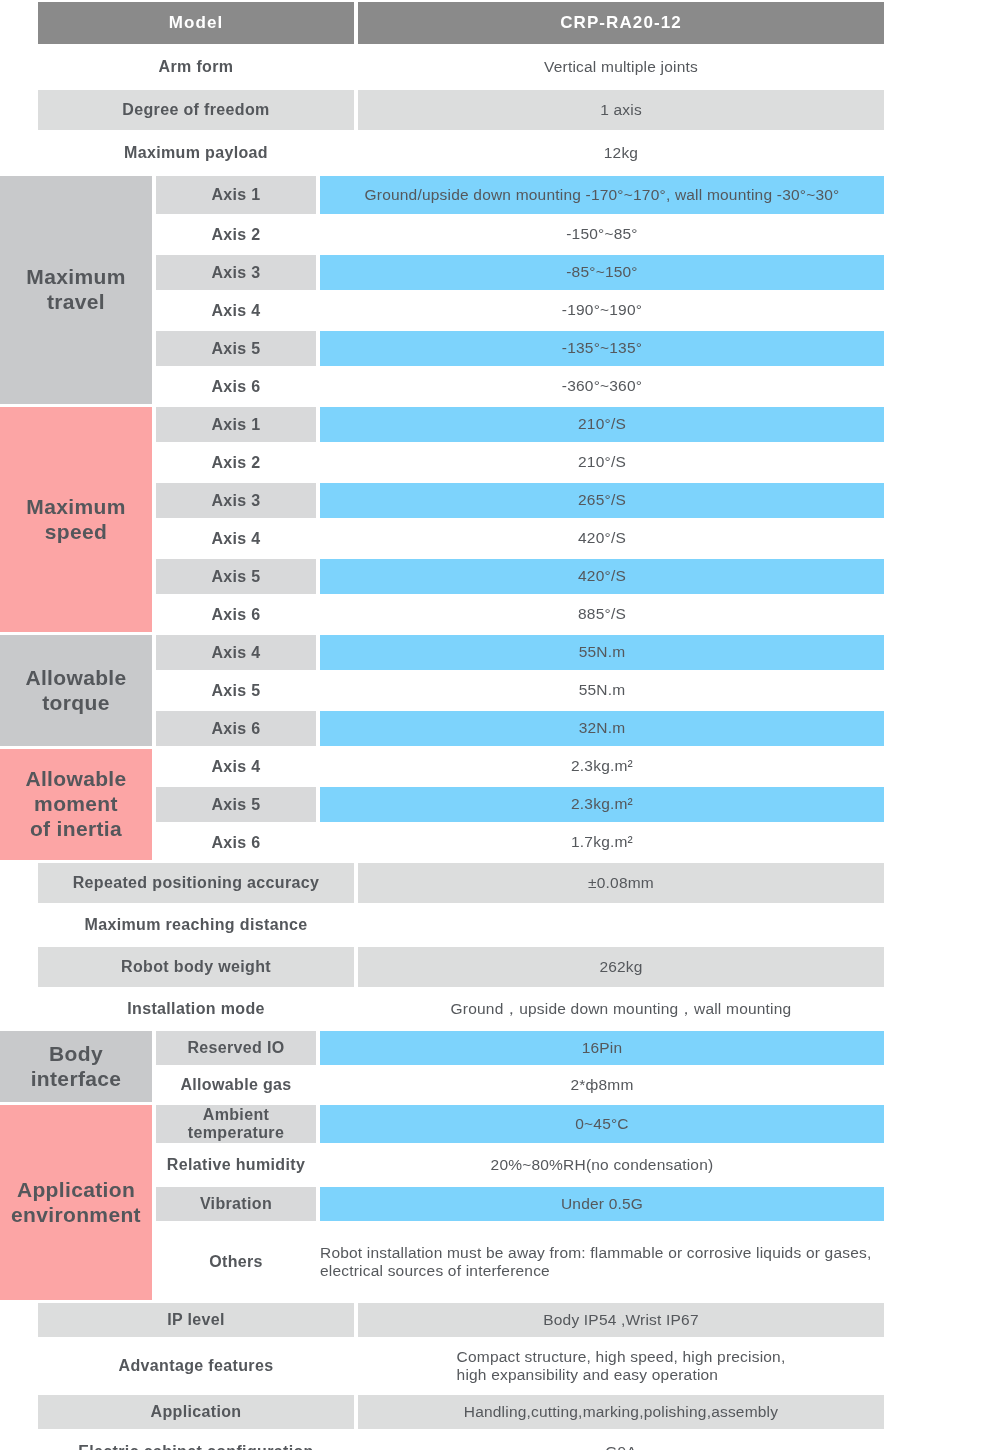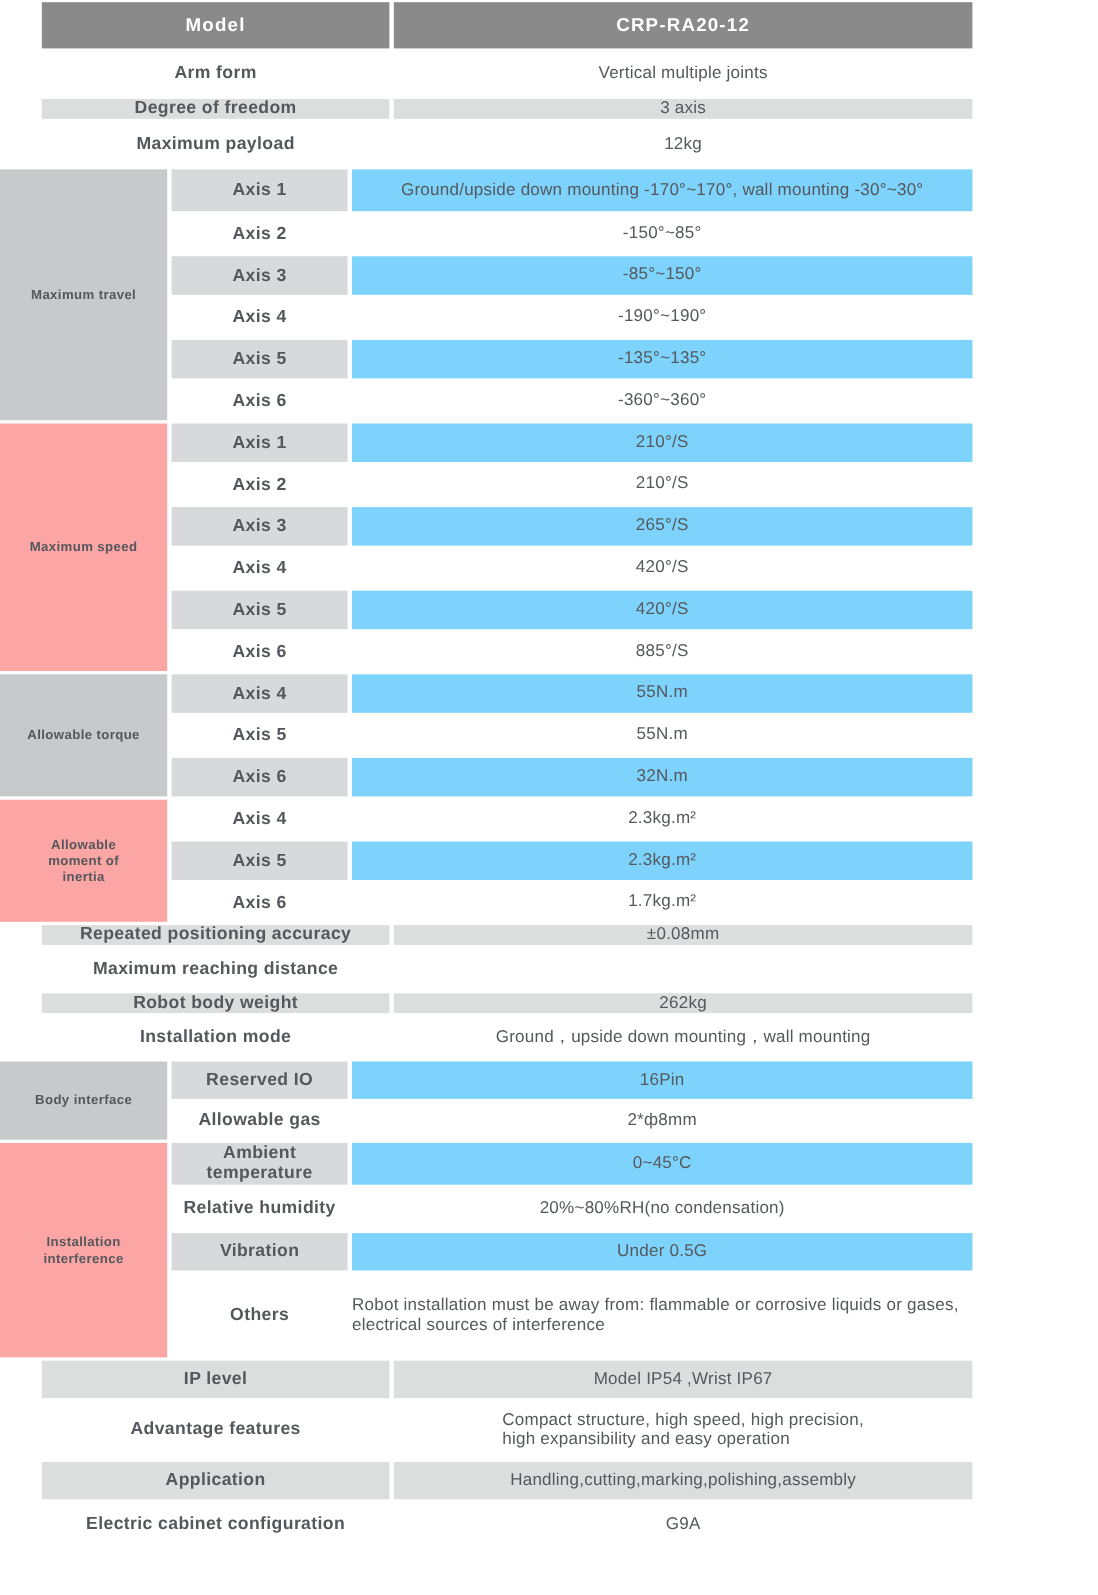--- a/index.html
+++ b/index.html
@@ -21,37 +21,37 @@
   .hdr .c{background:#8a8a8a;color:#ffffff;font-weight:700;font-size:17px;letter-spacing:1.1px;}
   
   .gray .c{background:#dcdddd;}
   
   .label{font-weight:600;color:#54575b;font-size:16px;letter-spacing:.35px;line-height:1.12;}
   .value{color:#55585c;font-size:15.5px;letter-spacing:.2px;line-height:1.15;}
   .value .txt,.label .txt{white-space:pre-line;}
   
   .sec{display:grid;grid-template-columns:152px 1fr;column-gap:4px;}
   .gcell{display:flex;align-items:center;justify-content:center;text-align:center;
-         font-weight:600;color:#54575b;font-size:12px;letter-spacing:.35px;line-height:1.18;
+         font-weight:600;color:#54575b;font-size:21px;letter-spacing:.35px;line-height:1.18;
          padding:0 24px;}
   .gdark{background:#c8c9cb;}
   .glight{background:#fca5a5;}
   .subs{display:flex;flex-direction:column;gap:3px;}
   .sr{display:grid;grid-template-columns:160px 1fr;column-gap:4px;}
   .sr .sl{display:flex;align-items:center;justify-content:center;text-align:center;
           font-weight:600;color:#54575b;font-size:16px;letter-spacing:.35px;line-height:1.12;}
   .sr .sv{display:flex;align-items:center;justify-content:center;text-align:center;
           color:#55585c;font-size:15.5px;letter-spacing:.2px;line-height:1.18;}
   .sr.gray .sl{background:#d8d9da;}
   .sr.gray .sv{background:#7dd3fc;}
   
   .ml{text-align:left;}
   .ml .txt{text-align:left;}
   
-  .h32{height:18px}.h34{height:34px}.h35{height:35px}
+  .h32{height:40px}.h34{height:34px}.h35{height:35px}
   .h38{height:38px}.h40{height:40px}.h52{height:52px}.h76{height:76px}
 </style>
 </head>
 <body>
 
 <div class="tbl">
 
   <div class="r hdr">
     <div class="c label">
         <span class="txt">Model</span>
@@ -67,21 +67,21 @@
       </div>
     <div class="c value">
         <span class="txt">Vertical multiple joints</span>
       </div>
   </div>
   <div class="r h32 gray">
     <div class="c label">
         <span class="txt">Degree of freedom</span>
       </div>
     <div class="c value">
-        <span class="txt">3 axis</span>
+        <span class="txt">1 axis</span>
       </div>
   </div>
   <div class="r h40">
     <div class="c label">
         <span class="txt">Maximum payload</span>
       </div>
     <div class="c value">
         <span class="txt">12kg</span>
       </div>
   </div>
@@ -312,21 +312,21 @@
           </div>
         <div class="sv">
             <span class="txt">2*ф8mm</span>
           </div>
       </div>
     </div>
   </div>
 
   <div class="sec">
     <div class="gcell glight">
-        <span class="txt">Installation interference</span>
+        <span class="txt">Application environment</span>
       </div>
     <div class="subs">
       <div class="sr h38 gray">
         <div class="sl">
             <span class="txt">Ambient temperature</span>
           </div>
         <div class="sv">
             <span class="txt">0~45°C</span>
           </div>
       </div>
@@ -357,21 +357,21 @@
           </div>
       </div>
     </div>
   </div>
 
   <div class="r h34 gray">
     <div class="c label">
         <span class="txt">IP level</span>
       </div>
     <div class="c value">
-        <span class="txt">Model IP54 ,Wrist IP67</span>
+        <span class="txt">Body IP54 ,Wrist IP67</span>
       </div>
   </div>
   <div class="r h52">
     <div class="c label">
         <span class="txt">Advantage features</span>
       </div>
     <div class="c value ml">
         <span class="txt">Compact structure, high speed, high precision,
 high expansibility and easy operation</span>
       </div>

